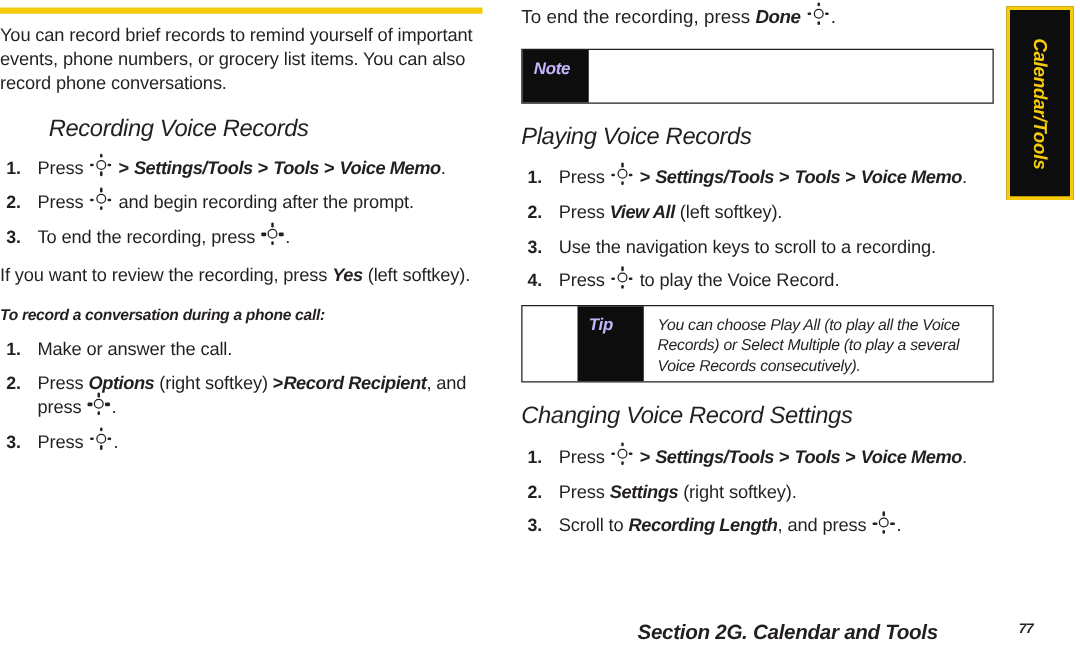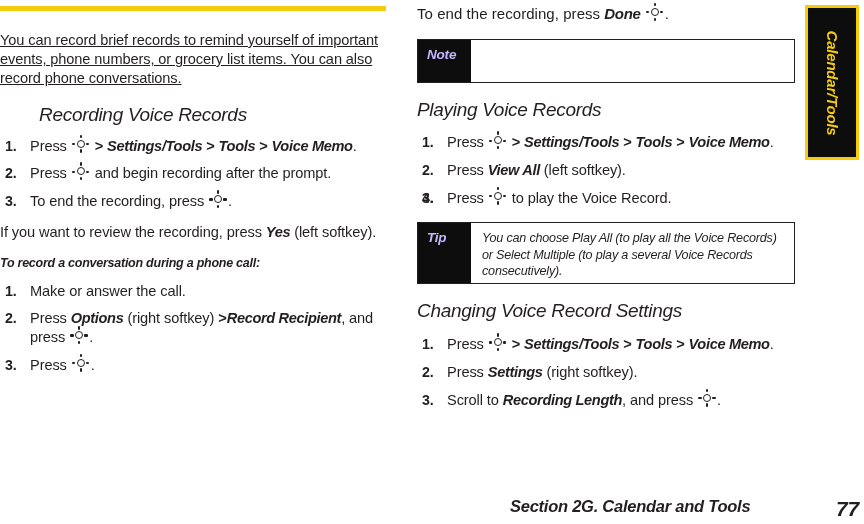--- a/index.html
+++ b/index.html
@@ -214,40 +214,40 @@
     left: 510px;
     top: 3px;
     font-size: 16.5px;
     font-style: italic;
     font-weight: bold;
     letter-spacing: -0.25px;
     color: #231f20;
   }
   .footer .fpage {
     position: absolute;
-    left: 836px;
+    left: 815px;
     top: 3px;
-    font-size: 21px;
+    font-size: 11px;
     font-style: italic;
     font-weight: bold;
     letter-spacing: -0.25px;
     color: #231f20;
   }
   .mt-sm    { margin-top: 11px; }
 </style>
 </head>
 <body>
 
 <div class="page">
 
   <div class="col col-left">
 
     <div class="h1-rule"></div>
 
-    <p class="para mt-sm" style="margin-top:20px;text-decoration:underline;">You can record brief records to remind yourself of important events, phone numbers, or grocery list items. You can also record phone conversations.</p>
+    <p class="para mt-sm" style="margin-top:9px;">You can record brief records to remind yourself of important events, phone numbers, or grocery list items. You can also record phone conversations.</p>
 
     <h2 class="h2" style="margin-top:17px;margin-left:39px;">Recording Voice Records</h2>
 
 
     <ol class="steps" style="margin-top:11px;">
       <li>
         <span class="num">1.</span><span>Press </span><span class="navkey"><i class="up"></i><i class="dn"></i><i class="lf"></i><i class="rt"></i><span class="ring"></span></span><span class="sep"> &gt; </span><span class="ui">Settings/Tools</span><span class="sep"> &gt; </span><span class="ui">Tools</span><span class="sep"> &gt; </span><span class="ui">Voice Memo</span><span>.</span>
       </li>
       <li>
         <span class="num">2.</span><span>Press </span><span class="navkey"><i class="up"></i><i class="dn"></i><i class="lf"></i><i class="rt"></i><span class="ring"></span></span><span> and begin recording after the prompt.</span>
@@ -286,28 +286,28 @@
     <h2 class="h2" style="margin-top:17px;">Playing Voice Records</h2>
 
     <ol class="steps" style="margin-top:13px;">
       <li>
         <span class="num">1.</span><span>Press </span><span class="navkey"><i class="up"></i><i class="dn"></i><i class="lf"></i><i class="rt"></i><span class="ring"></span></span><span class="sep"> &gt; </span><span class="ui">Settings/Tools</span><span class="sep"> &gt; </span><span class="ui">Tools</span><span class="sep"> &gt; </span><span class="ui">Voice Memo</span><span>.</span>
       </li>
       <li>
         <span class="num">2.</span><span>Press </span><span class="ui">View All</span><span> (left softkey).</span>
       </li>
       <li>
-        <span class="num">3.</span>
+        <span class="num">3.</span><span>Use the navigation keys to scroll to a recording.</span>
       </li>
       <li>
         <span class="num">4.</span><span>Press </span><span class="navkey"><i class="up"></i><i class="dn"></i><i class="lf"></i><i class="rt"></i><span class="ring"></span></span><span> to play the Voice Record.</span>
       </li>
     </ol>
 
-    <div class="callout" style="margin-top:15px;height:62px;">
+    <div class="callout" style="margin-top:9px;height:62px;padding-left:44px;">
       <div class="label">Tip</div>
       <div class="body">You can choose Play All (to play all the Voice Records) or Select Multiple (to play a several Voice Records consecutively).</div>
     </div>
 
     <h2 class="h2" style="margin-top:17px;">Changing Voice Record Settings</h2>
 
     <ol class="steps" style="margin-top:13px;">
       <li>
         <span class="num">1.</span><span>Press </span><span class="navkey"><i class="up"></i><i class="dn"></i><i class="lf"></i><i class="rt"></i><span class="ring"></span></span><span class="sep"> &gt; </span><span class="ui">Settings/Tools</span><span class="sep"> &gt; </span><span class="ui">Tools</span><span class="sep"> &gt; </span><span class="ui">Voice Memo</span><span>.</span>
       </li>

